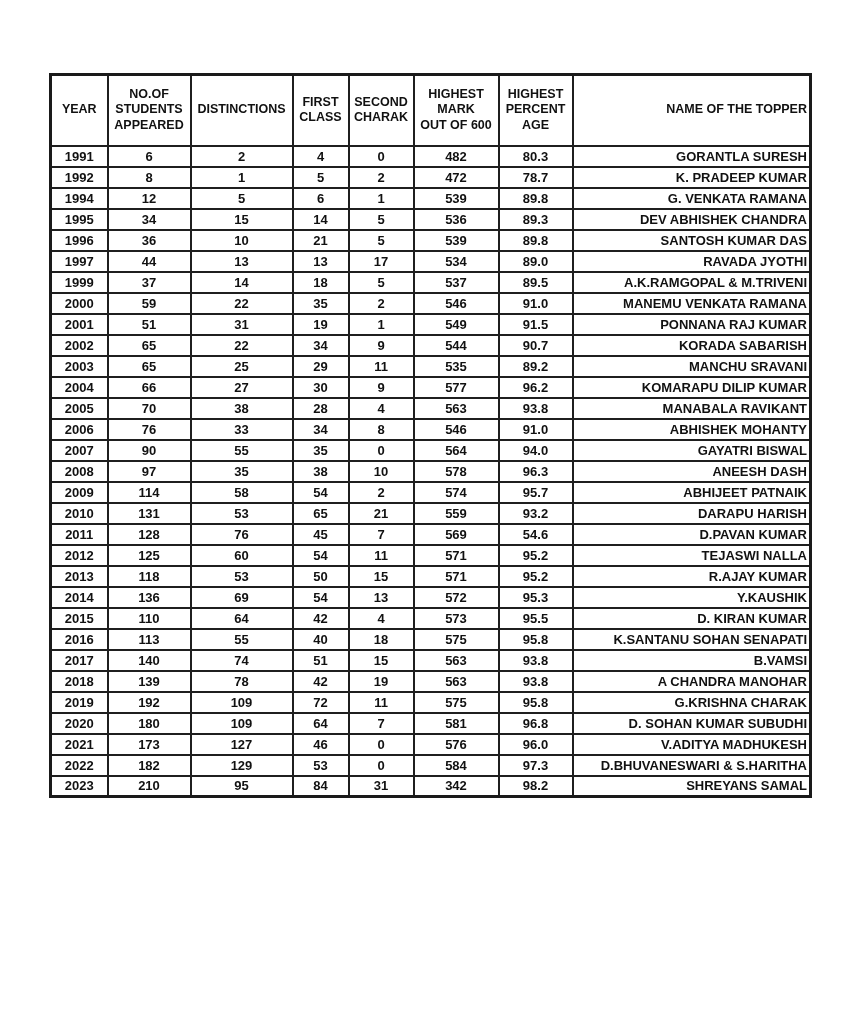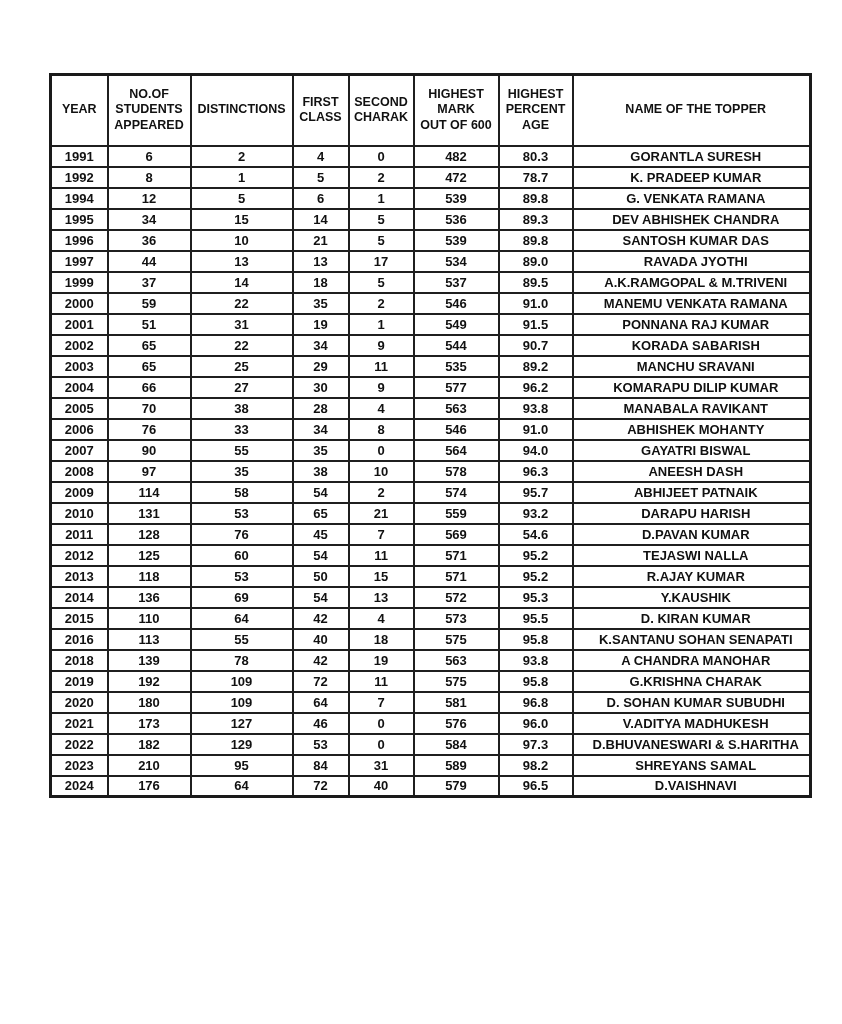--- a/index.html
+++ b/index.html
@@ -39,21 +39,21 @@
     line-height: 1.25;
     white-space: pre-line;
     height: 71px;
   }
   table.results td {
     font-size: 13px;
     height: 21px;
   }
   table.results th.name-col,
   table.results td.name-col {
-    text-align: center;
+    text-align: right;
     padding-left: 11px;
   }
   col.c0 { width: 57px; }
   col.c1 { width: 83px; }
   col.c2 { width: 102px; }
   col.c3 { width: 56px; }
   col.c4 { width: 65px; }
   col.c5 { width: 85px; }
   col.c6 { width: 74px; }
   col.c7 { width: 238px; }
@@ -328,20 +328,30 @@
           <td>2016</td>
           <td>113</td>
           <td>55</td>
           <td>40</td>
           <td>18</td>
           <td>575</td>
           <td>95.8</td>
           <td class="name-col">K.SANTANU SOHAN SENAPATI</td>
         </tr>
         <tr>
+          <td>2017</td>
+          <td>140</td>
+          <td>74</td>
+          <td>51</td>
+          <td>15</td>
+          <td>563</td>
+          <td>93.8</td>
+          <td class="name-col">B.VAMSI</td>
+        </tr>
+        <tr>
           <td>2018</td>
           <td>139</td>
           <td>78</td>
           <td>42</td>
           <td>19</td>
           <td>563</td>
           <td>93.8</td>
           <td class="name-col">A CHANDRA MANOHAR</td>
         </tr>
         <tr>
@@ -383,29 +393,19 @@
           <td>584</td>
           <td>97.3</td>
           <td class="name-col">D.BHUVANESWARI &amp; S.HARITHA</td>
         </tr>
         <tr>
           <td>2023</td>
           <td>210</td>
           <td>95</td>
           <td>84</td>
           <td>31</td>
-          <td>589</td>
+          <td>342</td>
           <td>98.2</td>
           <td class="name-col">SHREYANS SAMAL</td>
-        </tr>
-        <tr>
-          <td>2024</td>
-          <td>176</td>
-          <td>64</td>
-          <td>72</td>
-          <td>40</td>
-          <td>579</td>
-          <td>96.5</td>
-          <td class="name-col">D.VAISHNAVI</td>
         </tr>
       </tbody>
   </table>
 </div>
 
 </body></html>

